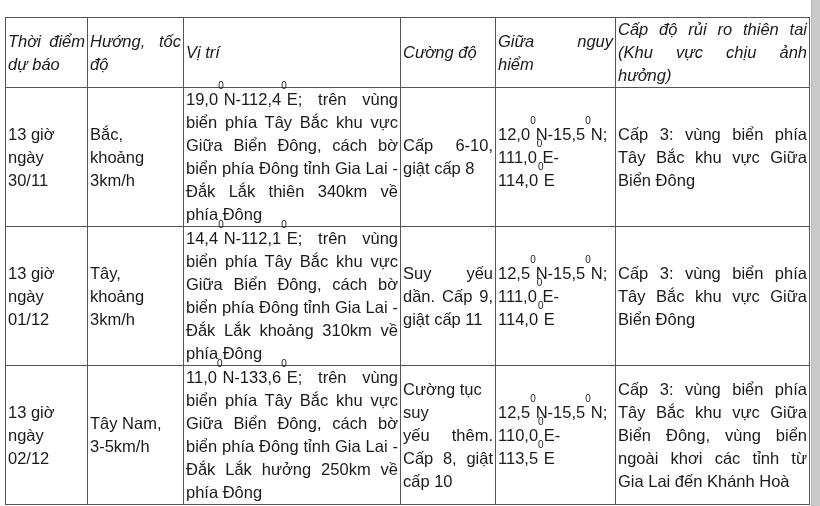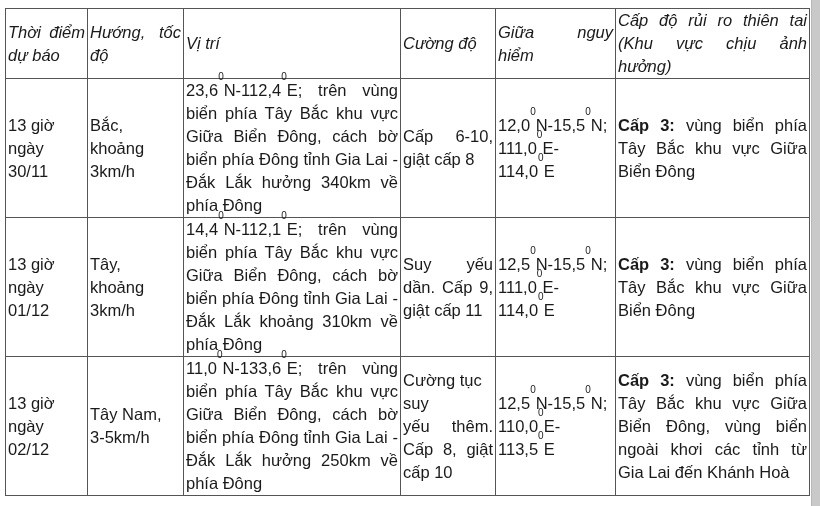--- a/index.html
+++ b/index.html
@@ -20,21 +20,21 @@
       top: 0;
       right: 0;
       width: 8px;
       height: 506px;
       background: #c9c9c9;
       border-left: 1px solid #b8b8b8;
     }
     table.forecast {
       position: absolute;
       left: 5px;
-      top: 8px;
+      top: 17px;
       border-collapse: collapse;
       table-layout: fixed;
       width: 804px;
     }
     table.forecast td, table.forecast th {
       border: 1.5px solid #555555;
       padding: 0 2px 0 2px;
       font-size: 16.5px;
       line-height: 23px;
       vertical-align: middle;
@@ -46,21 +46,21 @@
       height: 68px;
     }
     sup {
       font-size: 10px;
       vertical-align: top;
       position: relative;
       top: -2px;
       line-height: 0;
     }
     .bold {
-      font-weight: bold;
+      font-weight: normal;
     }
     tr.r1 td { height: 137px; }
     tr.r2 td { height: 136px; }
     tr.r3 td { height: 137px; }
     .line { display: block; }
     .jline {
       display: block;
       text-align: justify;
       text-align-last: justify;
     }
@@ -112,25 +112,25 @@
       <td>
         <span class="line">13 giờ</span>
         <span class="line">ngày</span>
         <span class="line">30/11</span>
       </td>
       <td>
         <span class="line">Bắc, khoảng</span>
         <span class="line">3km/h</span>
       </td>
       <td>
-        <span class="jline"><span>23,6</span><sup>0</sup><span>N-112,4</span><sup>0</sup><span>E;</span> <span>trên vùng</span></span>
+        <span class="jline"><span>19,0</span><sup>0</sup><span>N-112,4</span><sup>0</sup><span>E;</span> <span>trên vùng</span></span>
         <span class="jline">biển phía Tây Bắc khu vực</span>
         <span class="jline">Giữa Biển Đông, cách bờ</span>
         <span class="jline">biển phía Đông tỉnh Gia Lai -</span>
-        <span class="jline">Đắk Lắk hưởng 340km về</span>
+        <span class="jline">Đắk Lắk thiên 340km về</span>
         <span class="line">phía Đông</span>
       </td>
       <td>
         <span class="jline">Cấp 6-10,</span>
         <span class="line">giật cấp 8</span>
       </td>
       <td>
         <span class="line"><span>12,0</span><sup>0</sup><span>N-15,5</span><sup>0</sup><span>N;</span></span>
         <span class="line"><span>111,0</span><sup>0</sup><span>E-</span></span>
         <span class="line"><span>114,0</span><sup>0</sup><span>E</span></span>

